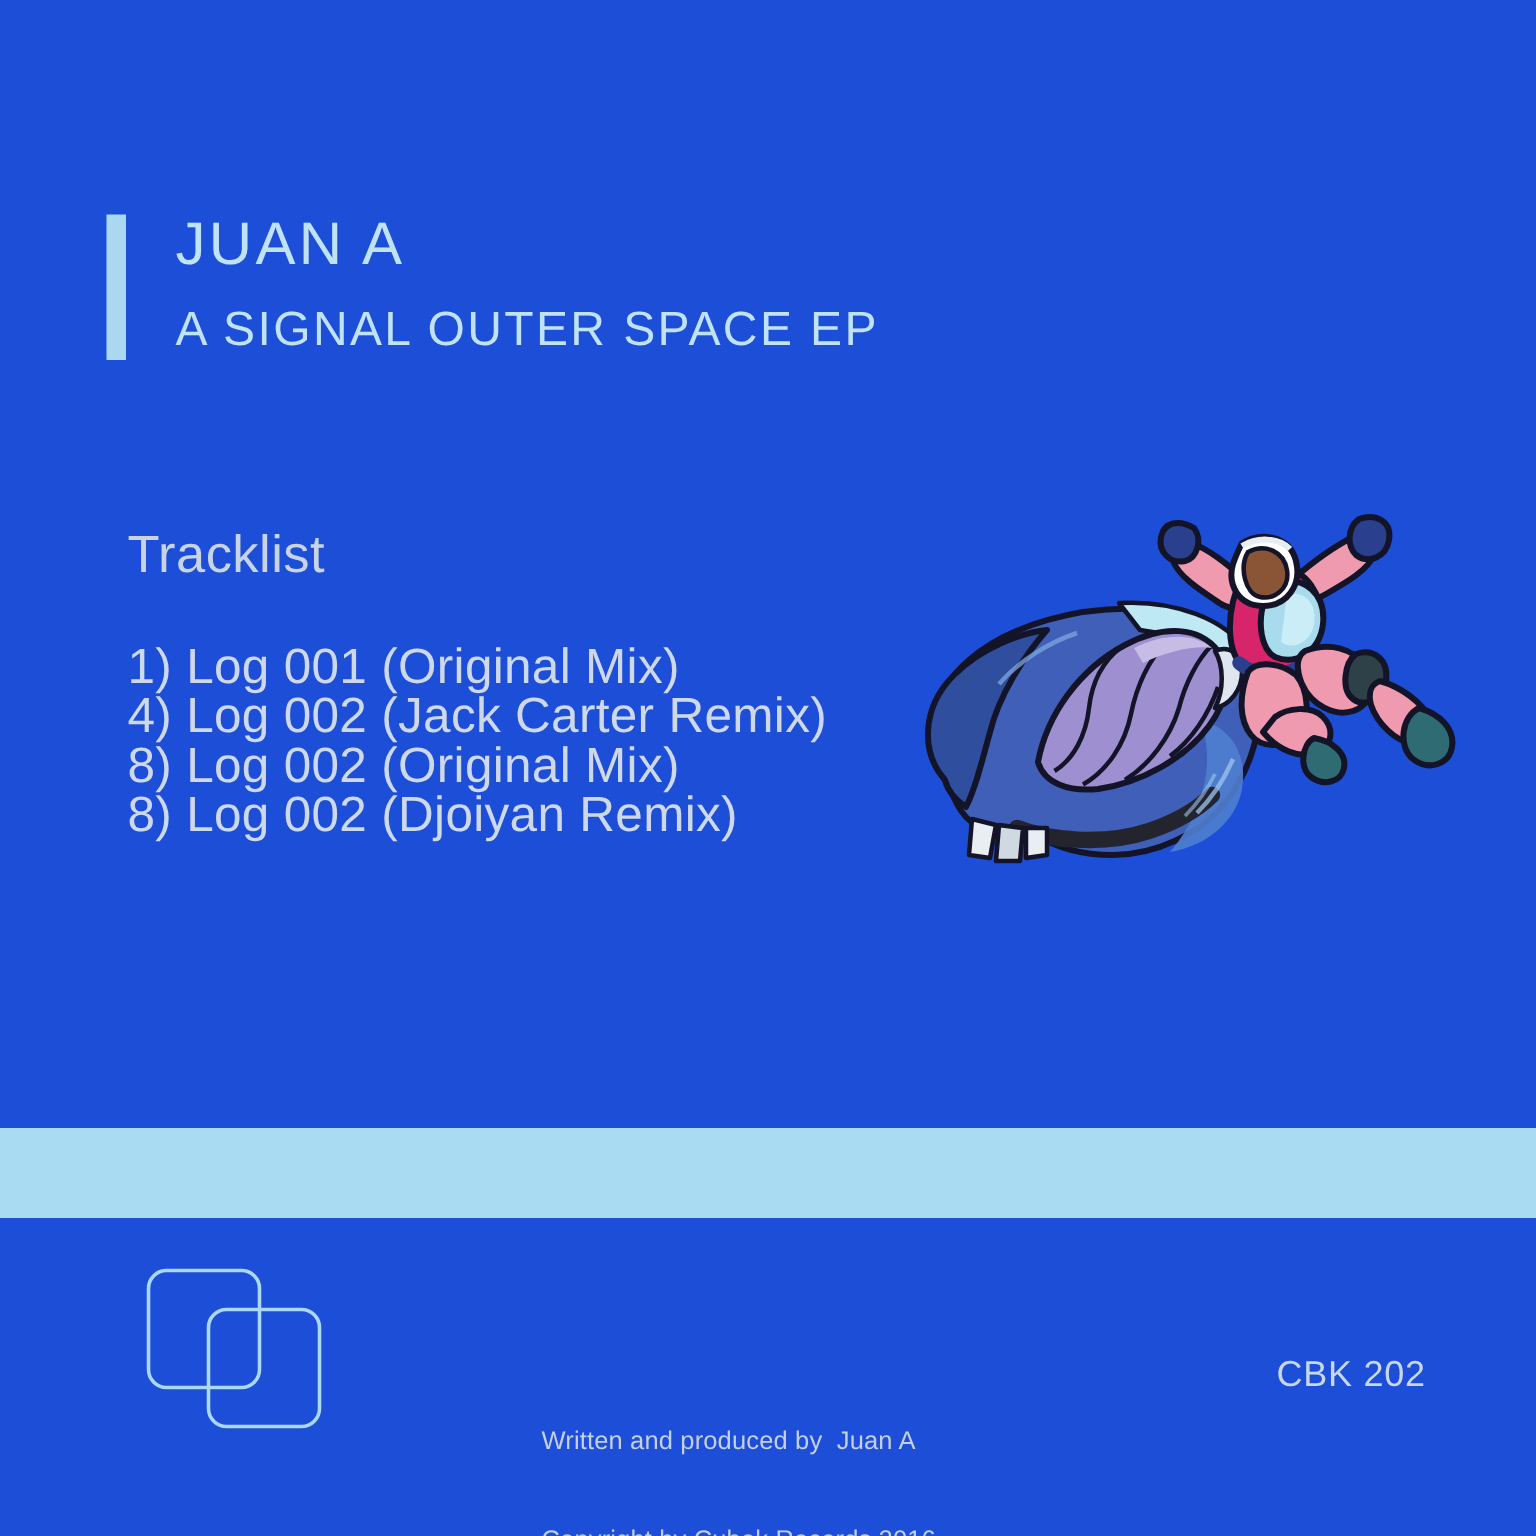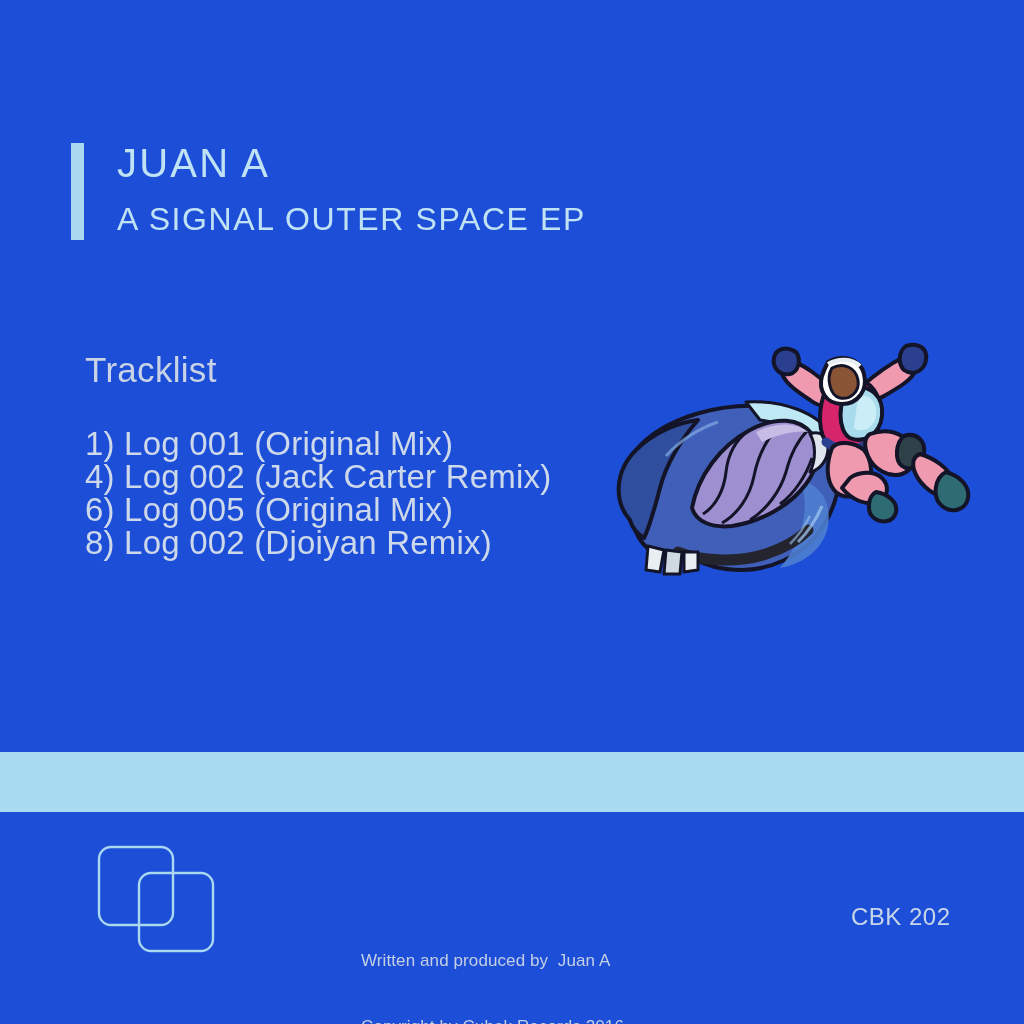--- a/index.html
+++ b/index.html
@@ -106,21 +106,21 @@
     <div class="title-block">
       <div class="artist-name">JUAN A</div>
       <div class="album-title">A SIGNAL OUTER SPACE EP</div>
     </div>
   </div>
 
   <div class="tracklist-wrap">
     <div class="tracklist-heading">Tracklist</div>
     <div class="track-row">1) Log 001 (Original Mix)</div>
     <div class="track-row">4) Log 002 (Jack Carter Remix)</div>
-    <div class="track-row">6) Log 005 (Original Mix)</div>
+    <div class="track-row">8) Log 002 (Original Mix)</div>
     <div class="track-row">8) Log 002 (Djoiyan Remix)</div>
   </div>
 
   <div class="illustration">
     <svg width="430" height="300" viewBox="0 0 430 300" xmlns="http://www.w3.org/2000/svg">
 
       <path d="M268 112 C 252 122, 240 133, 236 148 C 232 164, 242 176, 238 190
                C 234 204, 214 210, 196 214 C 178 218, 160 224, 150 236" fill="none" stroke="#1e2a52" stroke-width="5" stroke-linecap="round"></path>
 
       <g>

